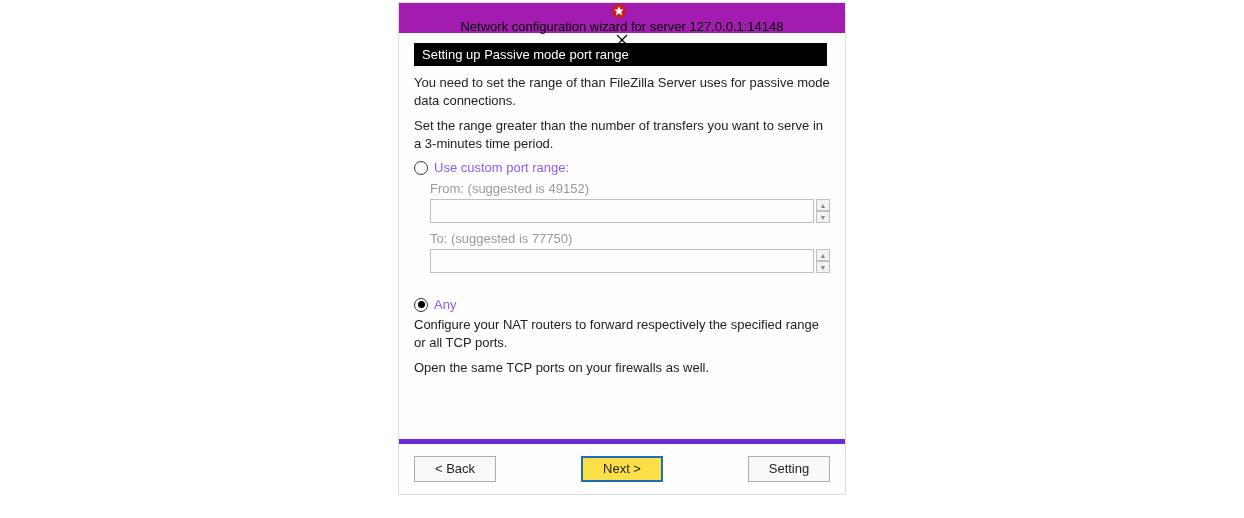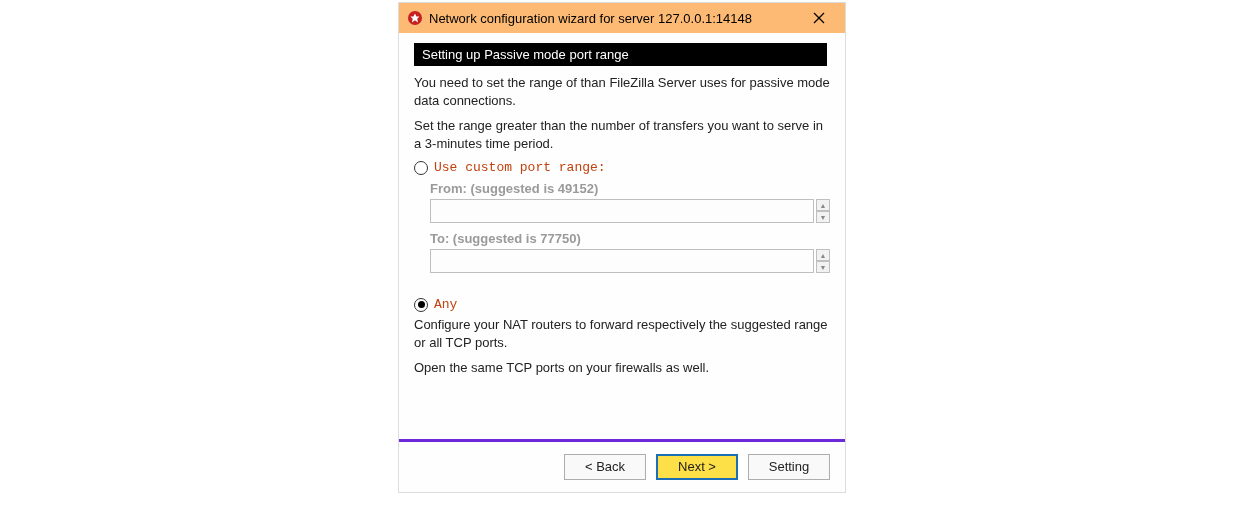--- a/index.html
+++ b/index.html
@@ -15,21 +15,22 @@
     .dialog {
       width: 448px;
       background: #fefefe;
       border: 1px solid #ddd;
     }
     .titlebar {
       display: flex;
       align-items: center;
       height: 30px;
       padding: 0 8px 0 8px;
-      background: #fdba74;
+      background: #a21caf;
+      flex-direction: column;
     }
     .titlebar-icon {
       width: 16px; height: 16px;
       display: inline-flex; align-items: center; justify-content: center;
       margin-right: 6px;
     }
     .titlebar-title {
       flex: 1;
       color: #000;
       font-size: 13px;
@@ -70,31 +71,29 @@
       display: flex; align-items: center; justify-content: center;
       background: #fff;
     }
     .radio-circle.checked::after {
       content: "";
       width: 7px; height: 7px;
       background: #000;
       border-radius: 50%;
     }
     .radio-label {
-      color: #c2410c;
-      font-family: Liberation Mono, monospace;
+      color: #8b5cf6;
     }
     .field-group {
       margin: 6px 0 8px 16px;
     }
     .field-label {
       color: #9a9a9a;
       font-size: 13px;
       margin-bottom: 3px;
-      font-weight: bold;
     }
     .spinner {
       display: flex;
       width: 402px;
       max-width: 100%;
     }
     .spinner-input {
       flex: 1;
       height: 24px;
       border: 1px solid #bfbfbf;
@@ -113,25 +112,25 @@
       width: 14px; height: 12px;
       border: 1px solid #bfbfbf;
       background: #f2f2f2;
       font-size: 7px;
       display: flex; align-items: center; justify-content: center;
       color: #888;
       line-height: 1;
     }
     .spacer-mid { height: 12px; }
     .footer {
-      border-top: 3px solid #6d28d9;
+      border-top: 5px solid #6d28d9;
       margin-top: 62px;
       padding: 12px 15px 12px 15px;
       display: flex;
-      justify-content: flex-end;
+      justify-content: space-between;
       gap: 10px;
     }
     .btn {
       min-width: 82px;
       height: 26px;
       border: 1px solid #adadad;
       background: #f9f9f9;
       font-size: 13px;
       color: #222;
       display: inline-flex;
@@ -206,21 +205,21 @@
       </div>
     </div>
 
     <div class="spacer-mid"></div>
 
     <div class="radio-row">
       <span class="radio-circle checked"></span>
       <span class="radio-label">Any</span>
     </div>
 
-    <p class="para">Configure your NAT routers to forward respectively the suggested range or all TCP ports.</p>
+    <p class="para">Configure your NAT routers to forward respectively the specified range or all TCP ports.</p>
     <p class="para">Open the same TCP ports on your firewalls as well.</p>
   </div>
 
   <div class="footer">
     <button class="btn">&lt; Back</button>
     <button class="btn primary">Next &gt;</button>
     <button class="btn">Setting</button>
   </div>
 </div>
 

